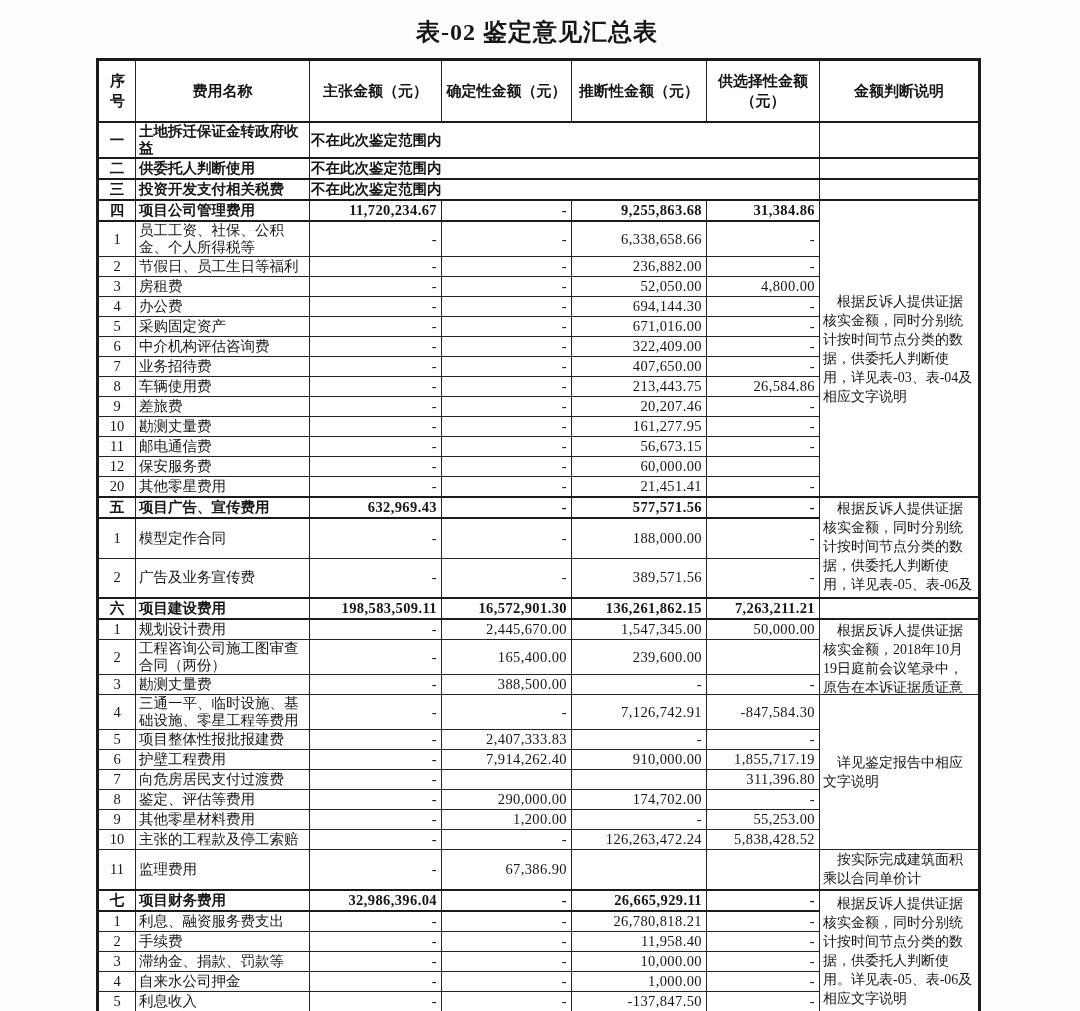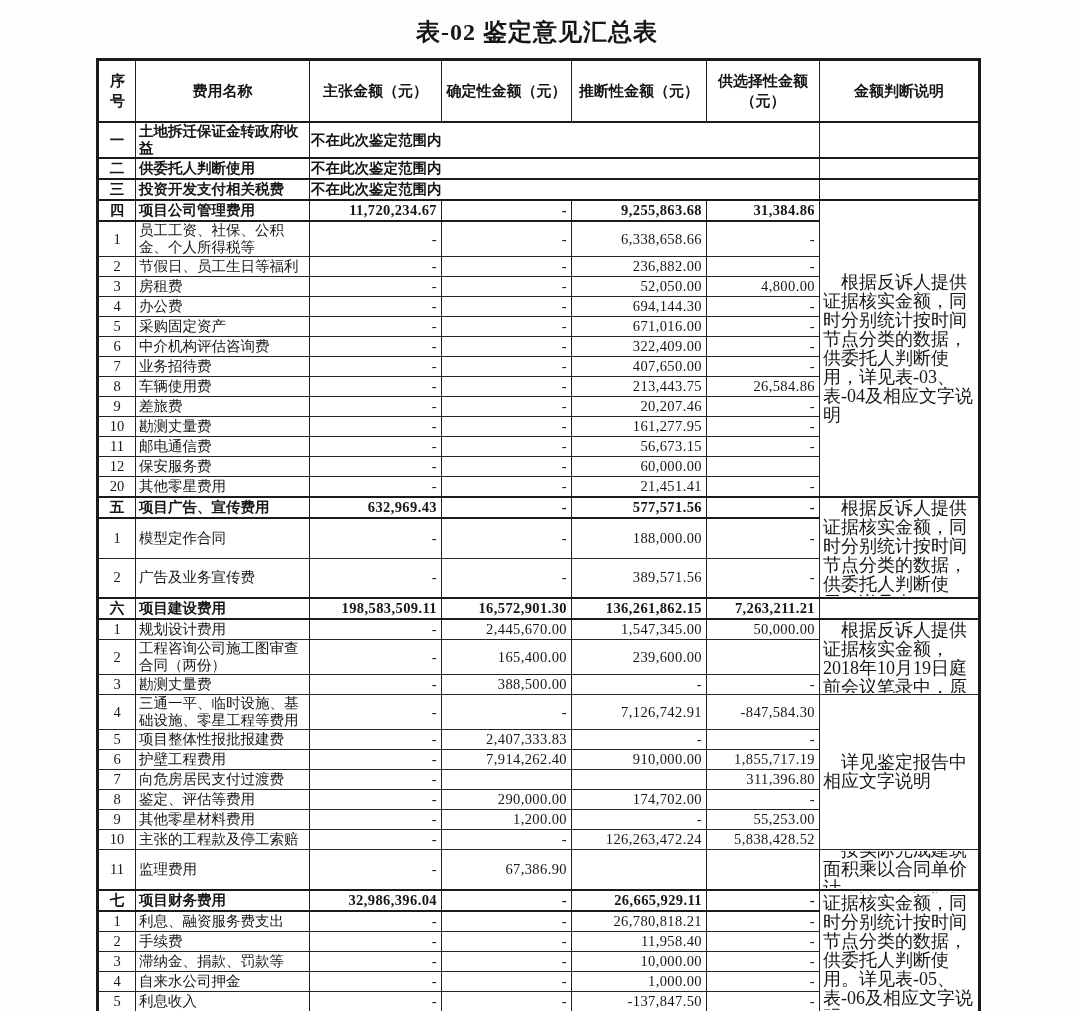--- a/index.html
+++ b/index.html
@@ -41,21 +41,21 @@
   td.scope{ text-align:left; font-weight:bold; }
   tr.sec  { font-weight:bold; }
   tr.sec > td { border-top:2px solid #1b1b1b; border-bottom:2px solid #1b1b1b; }
   tr.tall { height:40px; }
   td.note { position:relative; padding:0; font-weight:normal; }
   .note-box {
     position:absolute; top:1px; bottom:1px; left:3px; right:2px;
     display:flex; align-items:center; overflow:hidden;
   }
   .note-box.top { align-items:flex-start; }
-  .note-text { font-size:18px; line-height:19px; text-indent:1em; }
+  .note-text { font-size:14px; line-height:19px; text-indent:1em; }
 </style>
 </head>
 <body>
 
 <div class="sheet">
   <h1 class="doc-title">表-02 鉴定意见汇总表</h1>
 
   <table class="summary">
     <colgroup>
       <col style="width:38px">

